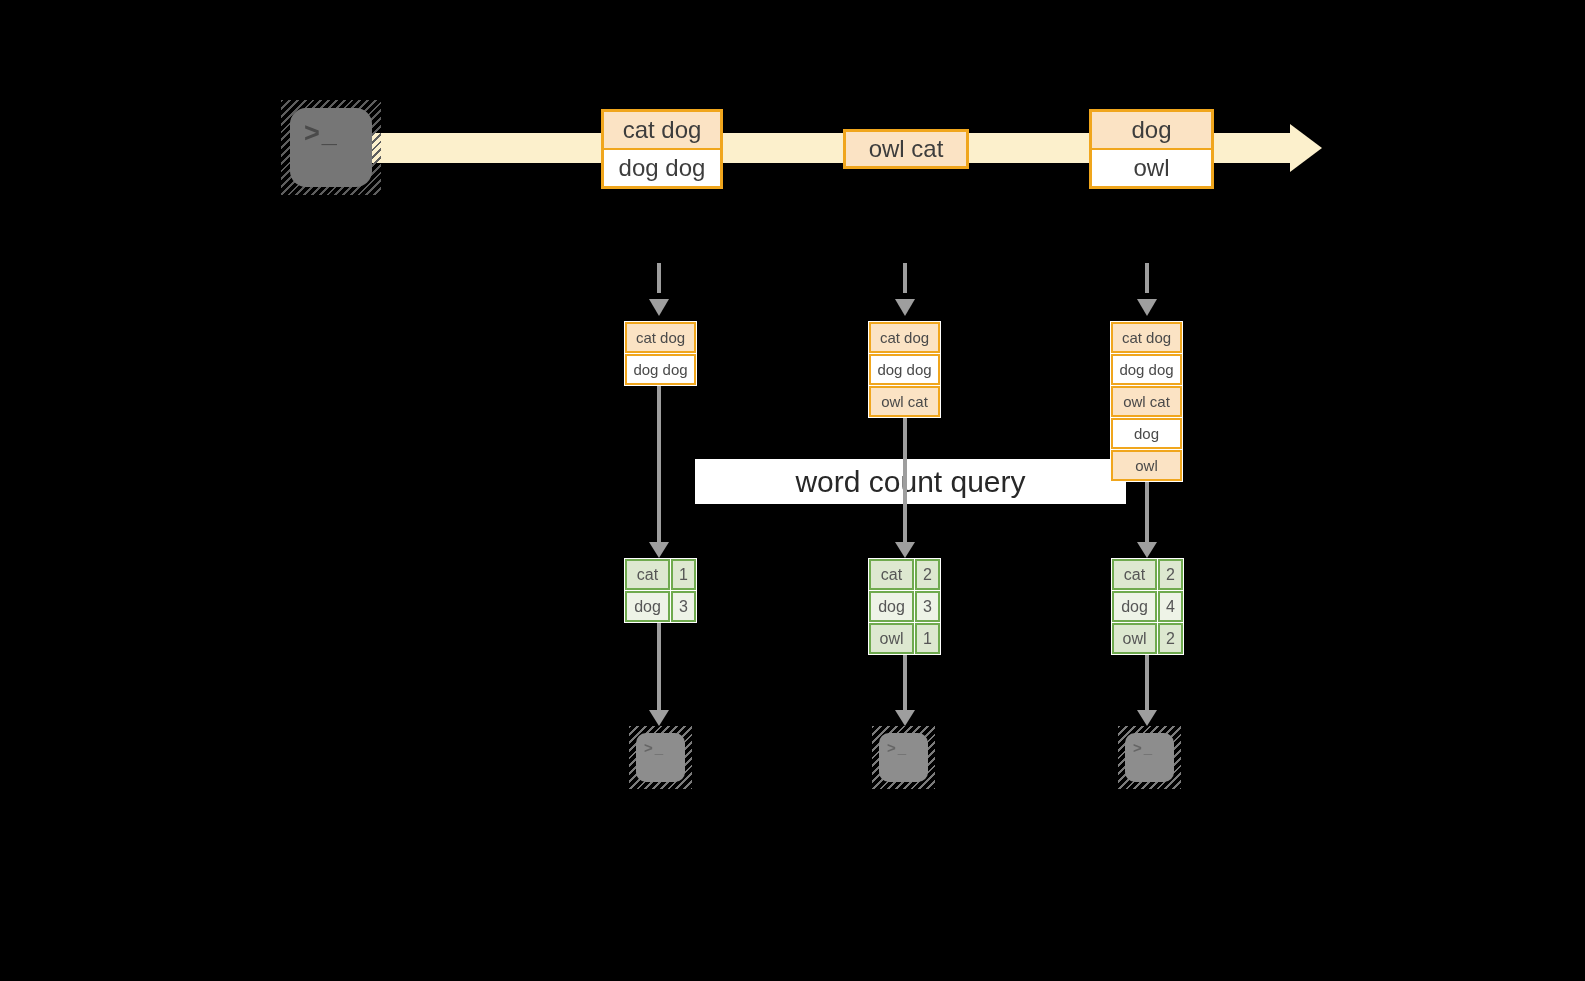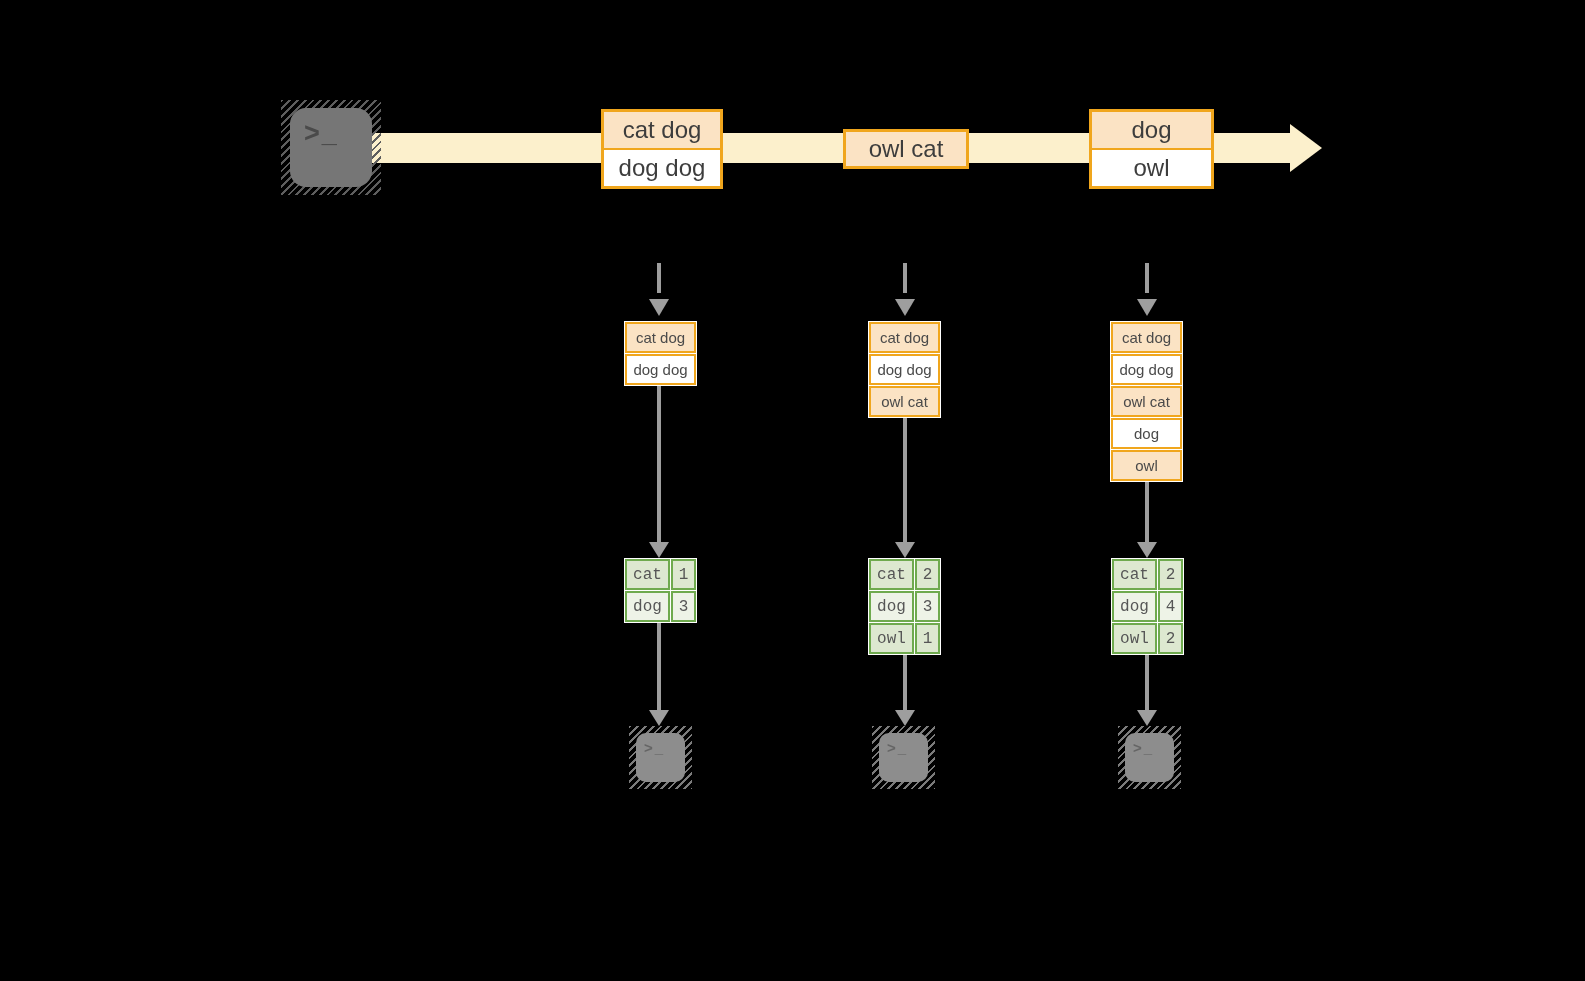--- a/index.html
+++ b/index.html
@@ -42,21 +42,21 @@
     box-sizing:border-box;width:73px;z-index:3;}
   .stack-row{height:31px;box-sizing:border-box;border:2px solid #f0a61d;
     display:flex;align-items:center;justify-content:center;font-size:15px;color:#4a4a4a;}
 
   
   .qlabel{left:695px;top:459px;width:431px;height:45px;background:#fff;z-index:1;
     display:flex;align-items:center;justify-content:center;font-size:30px;color:#282828;}
 
   
   .ctable{background:#fff;padding:1px;display:flex;flex-direction:column;gap:1px;
-    box-sizing:border-box;width:73px;z-index:3;font-family:Liberation Mono, monospace;}
+    box-sizing:border-box;width:73px;z-index:3;}
   .crow{display:flex;gap:1px;}
   .cell{box-sizing:border-box;border:2px solid #6faa4e;height:31px;
     display:flex;align-items:center;justify-content:center;font-size:16px;color:#565656;}
   .cell-word{width:45px;}
   .cell-num{width:25px;}
   .gfill-dark{background:#dde8d0;}
   .gfill-light{background:#eef3e7;}
 </style>
 </head>
 <body>
@@ -84,20 +84,21 @@
     <div class="msg-row fill-light">owl</div>
   </div>
 
   <div class="abs gline" style="left:657px;top:263px;height:30px;"></div>
   <div class="abs ghead" style="left:649px;top:299px;"></div>
   <div class="abs gline" style="left:903px;top:263px;height:30px;"></div>
   <div class="abs ghead" style="left:895px;top:299px;"></div>
   <div class="abs gline" style="left:1145px;top:263px;height:30px;"></div>
   <div class="abs ghead" style="left:1137px;top:299px;"></div>
 
+  <div class="abs qlabel">word count query</div>
 
   <div class="abs stack" style="left:624px;top:321px;">
     <div class="stack-row fill-dark">cat dog</div>
     <div class="stack-row fill-light">dog dog</div>
   </div>
   <div class="abs stack" style="left:868px;top:321px;">
     <div class="stack-row fill-dark">cat dog</div>
     <div class="stack-row fill-light">dog dog</div>
     <div class="stack-row fill-dark">owl cat</div>
   </div>

